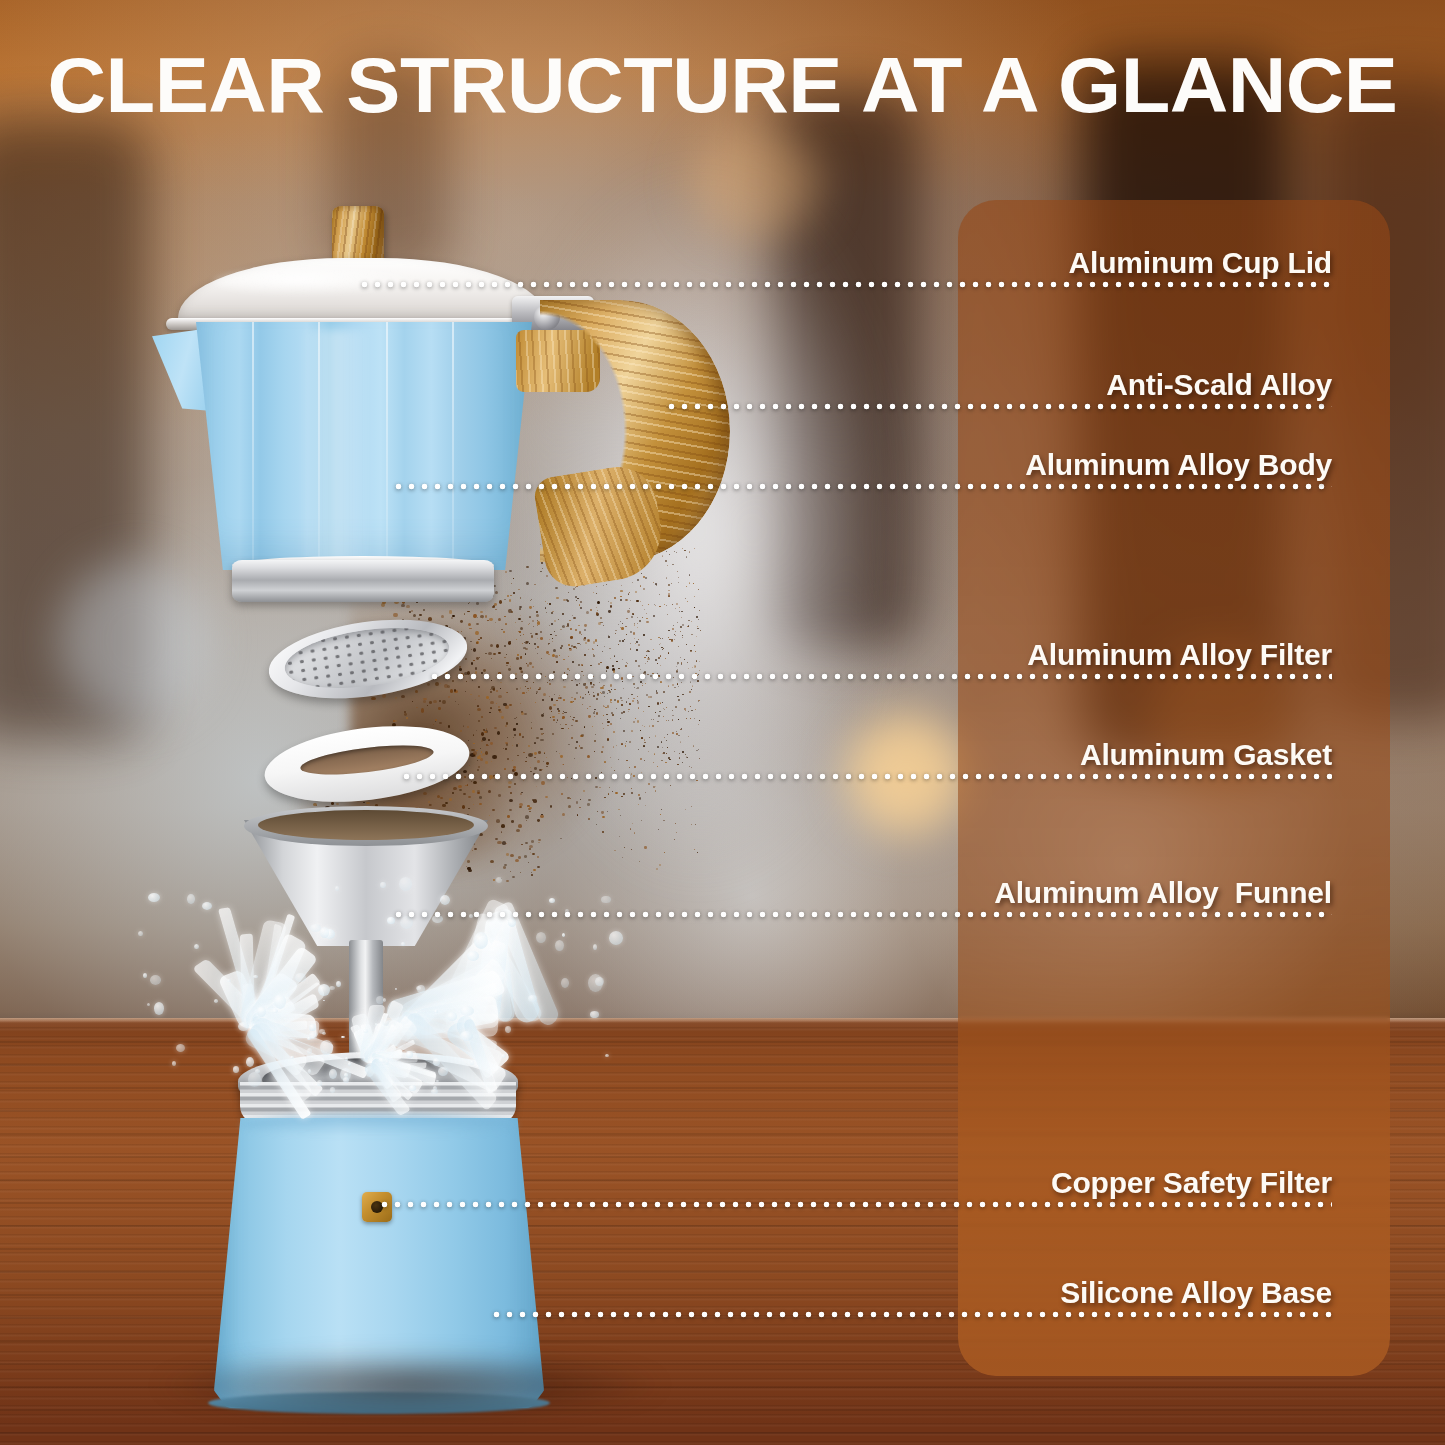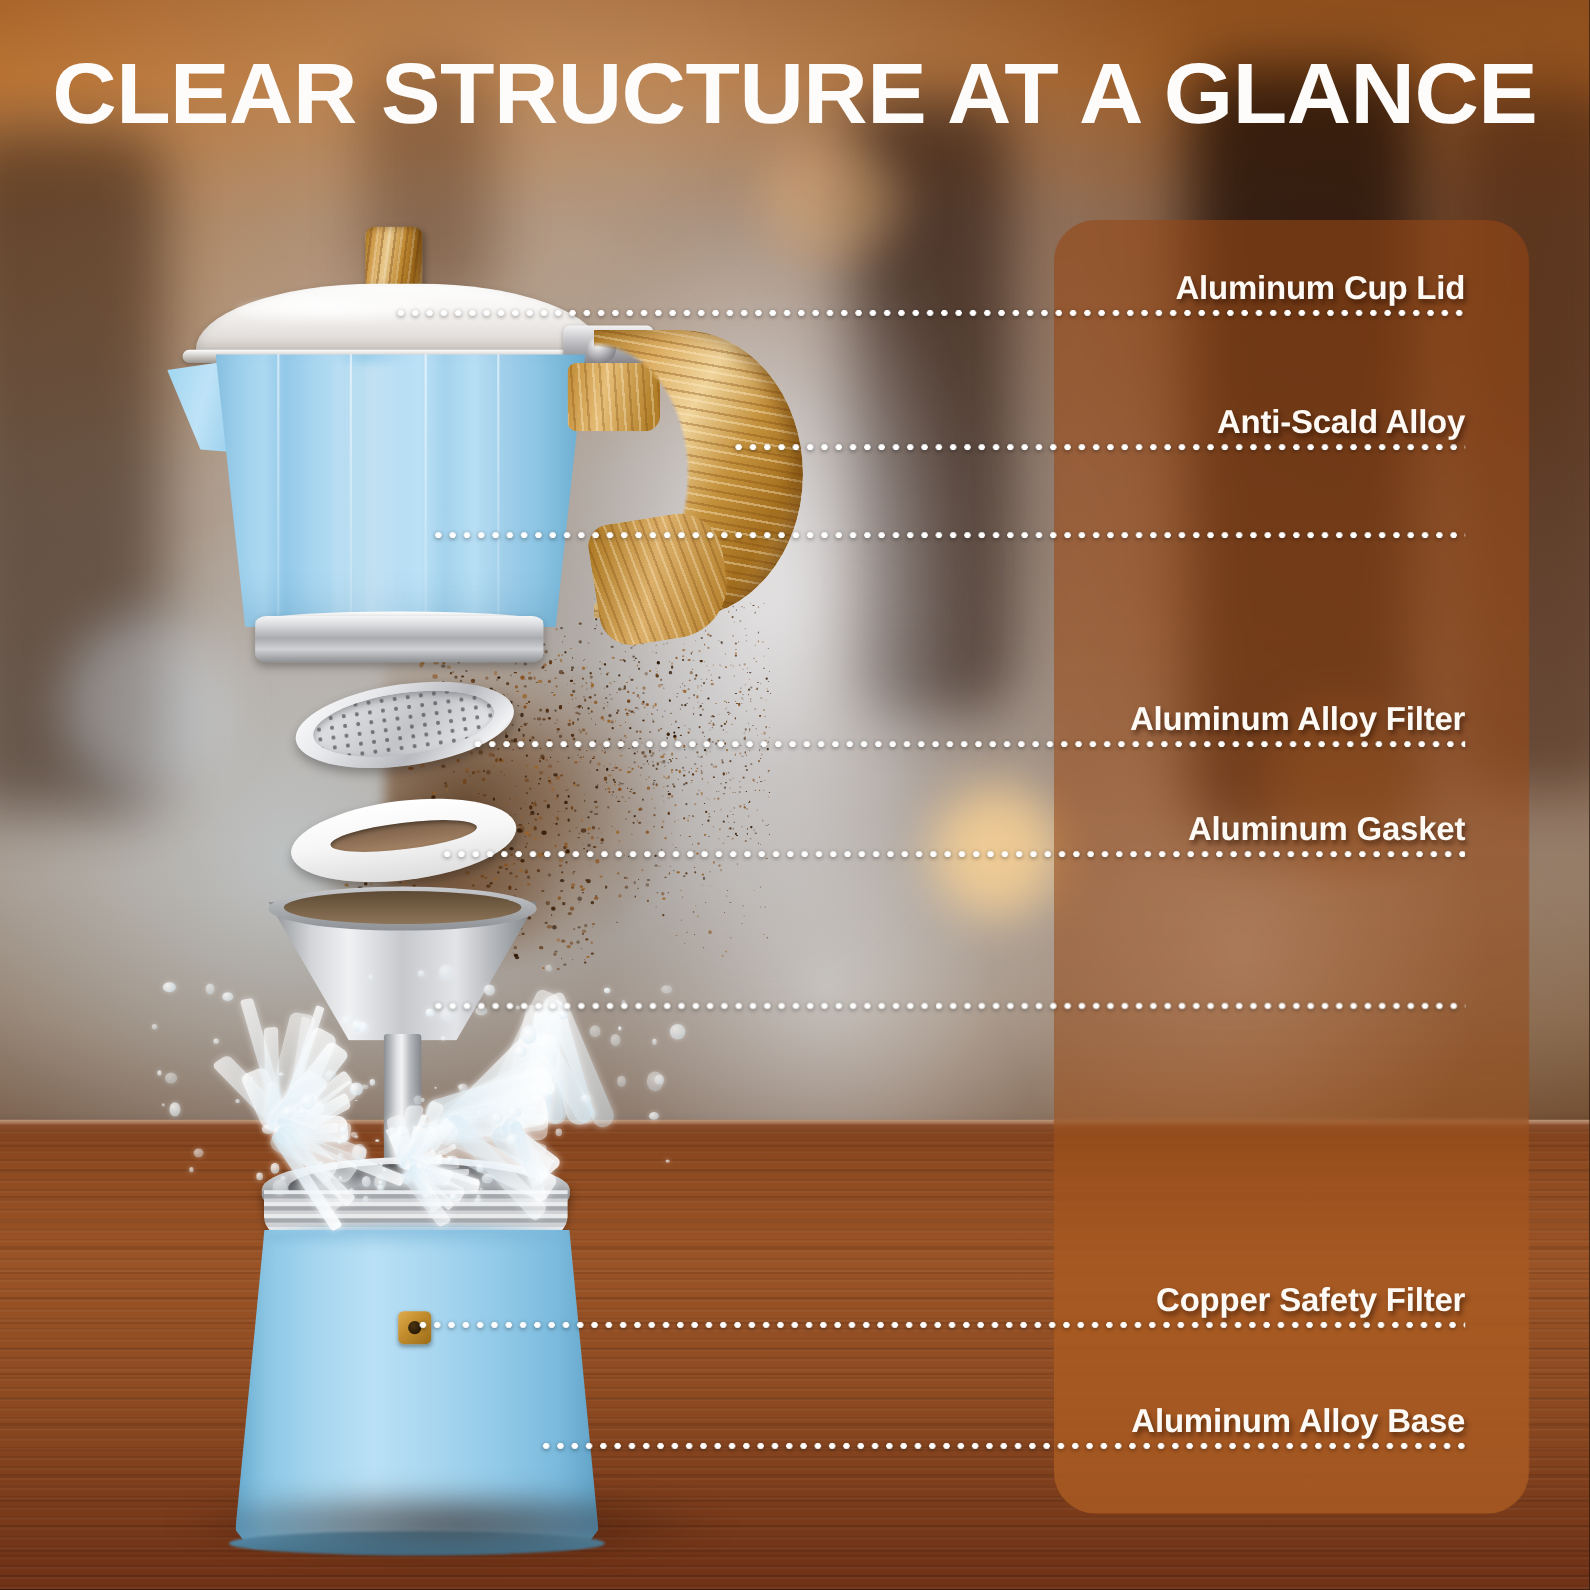--- a/index.html
+++ b/index.html
@@ -2191,35 +2191,37 @@
       <div class="callout" style="left: 358px; top: 196px; width: 974px; height: 92px;">
         <div class="dots"></div>
         <div class="lbl">Aluminum Cup Lid</div>
       </div>
       <div class="callout" style="left: 665px; top: 318px; width: 667px; height: 92px;">
         <div class="dots"></div>
         <div class="lbl">Anti-Scald Alloy</div>
       </div>
       <div class="callout" style="left: 392px; top: 398px; width: 940px; height: 92px;">
         <div class="dots"></div>
+        <div class="lbl">Aluminum Alloy Body</div>
       </div>
       <div class="callout" style="left: 428px; top: 588px; width: 904px; height: 92px;">
         <div class="dots"></div>
         <div class="lbl">Aluminum Alloy Filter</div>
       </div>
       <div class="callout" style="left: 400px; top: 688px; width: 932px; height: 92px;">
         <div class="dots"></div>
         <div class="lbl">Aluminum Gasket</div>
       </div>
       <div class="callout" style="left: 392px; top: 826px; width: 940px; height: 92px;">
         <div class="dots"></div>
+        <div class="lbl">Aluminum Alloy  Funnel</div>
       </div>
       <div class="callout" style="left: 378px; top: 1116px; width: 954px; height: 92px;">
         <div class="dots"></div>
         <div class="lbl">Copper Safety Filter</div>
       </div>
       <div class="callout" style="left: 490px; top: 1226px; width: 842px; height: 92px;">
         <div class="dots"></div>
-        <div class="lbl">Aluminum Alloy Base</div>
+        <div class="lbl">Silicone Alloy Base</div>
       </div>
     </div>
 
 </div>
 
 </body></html>

